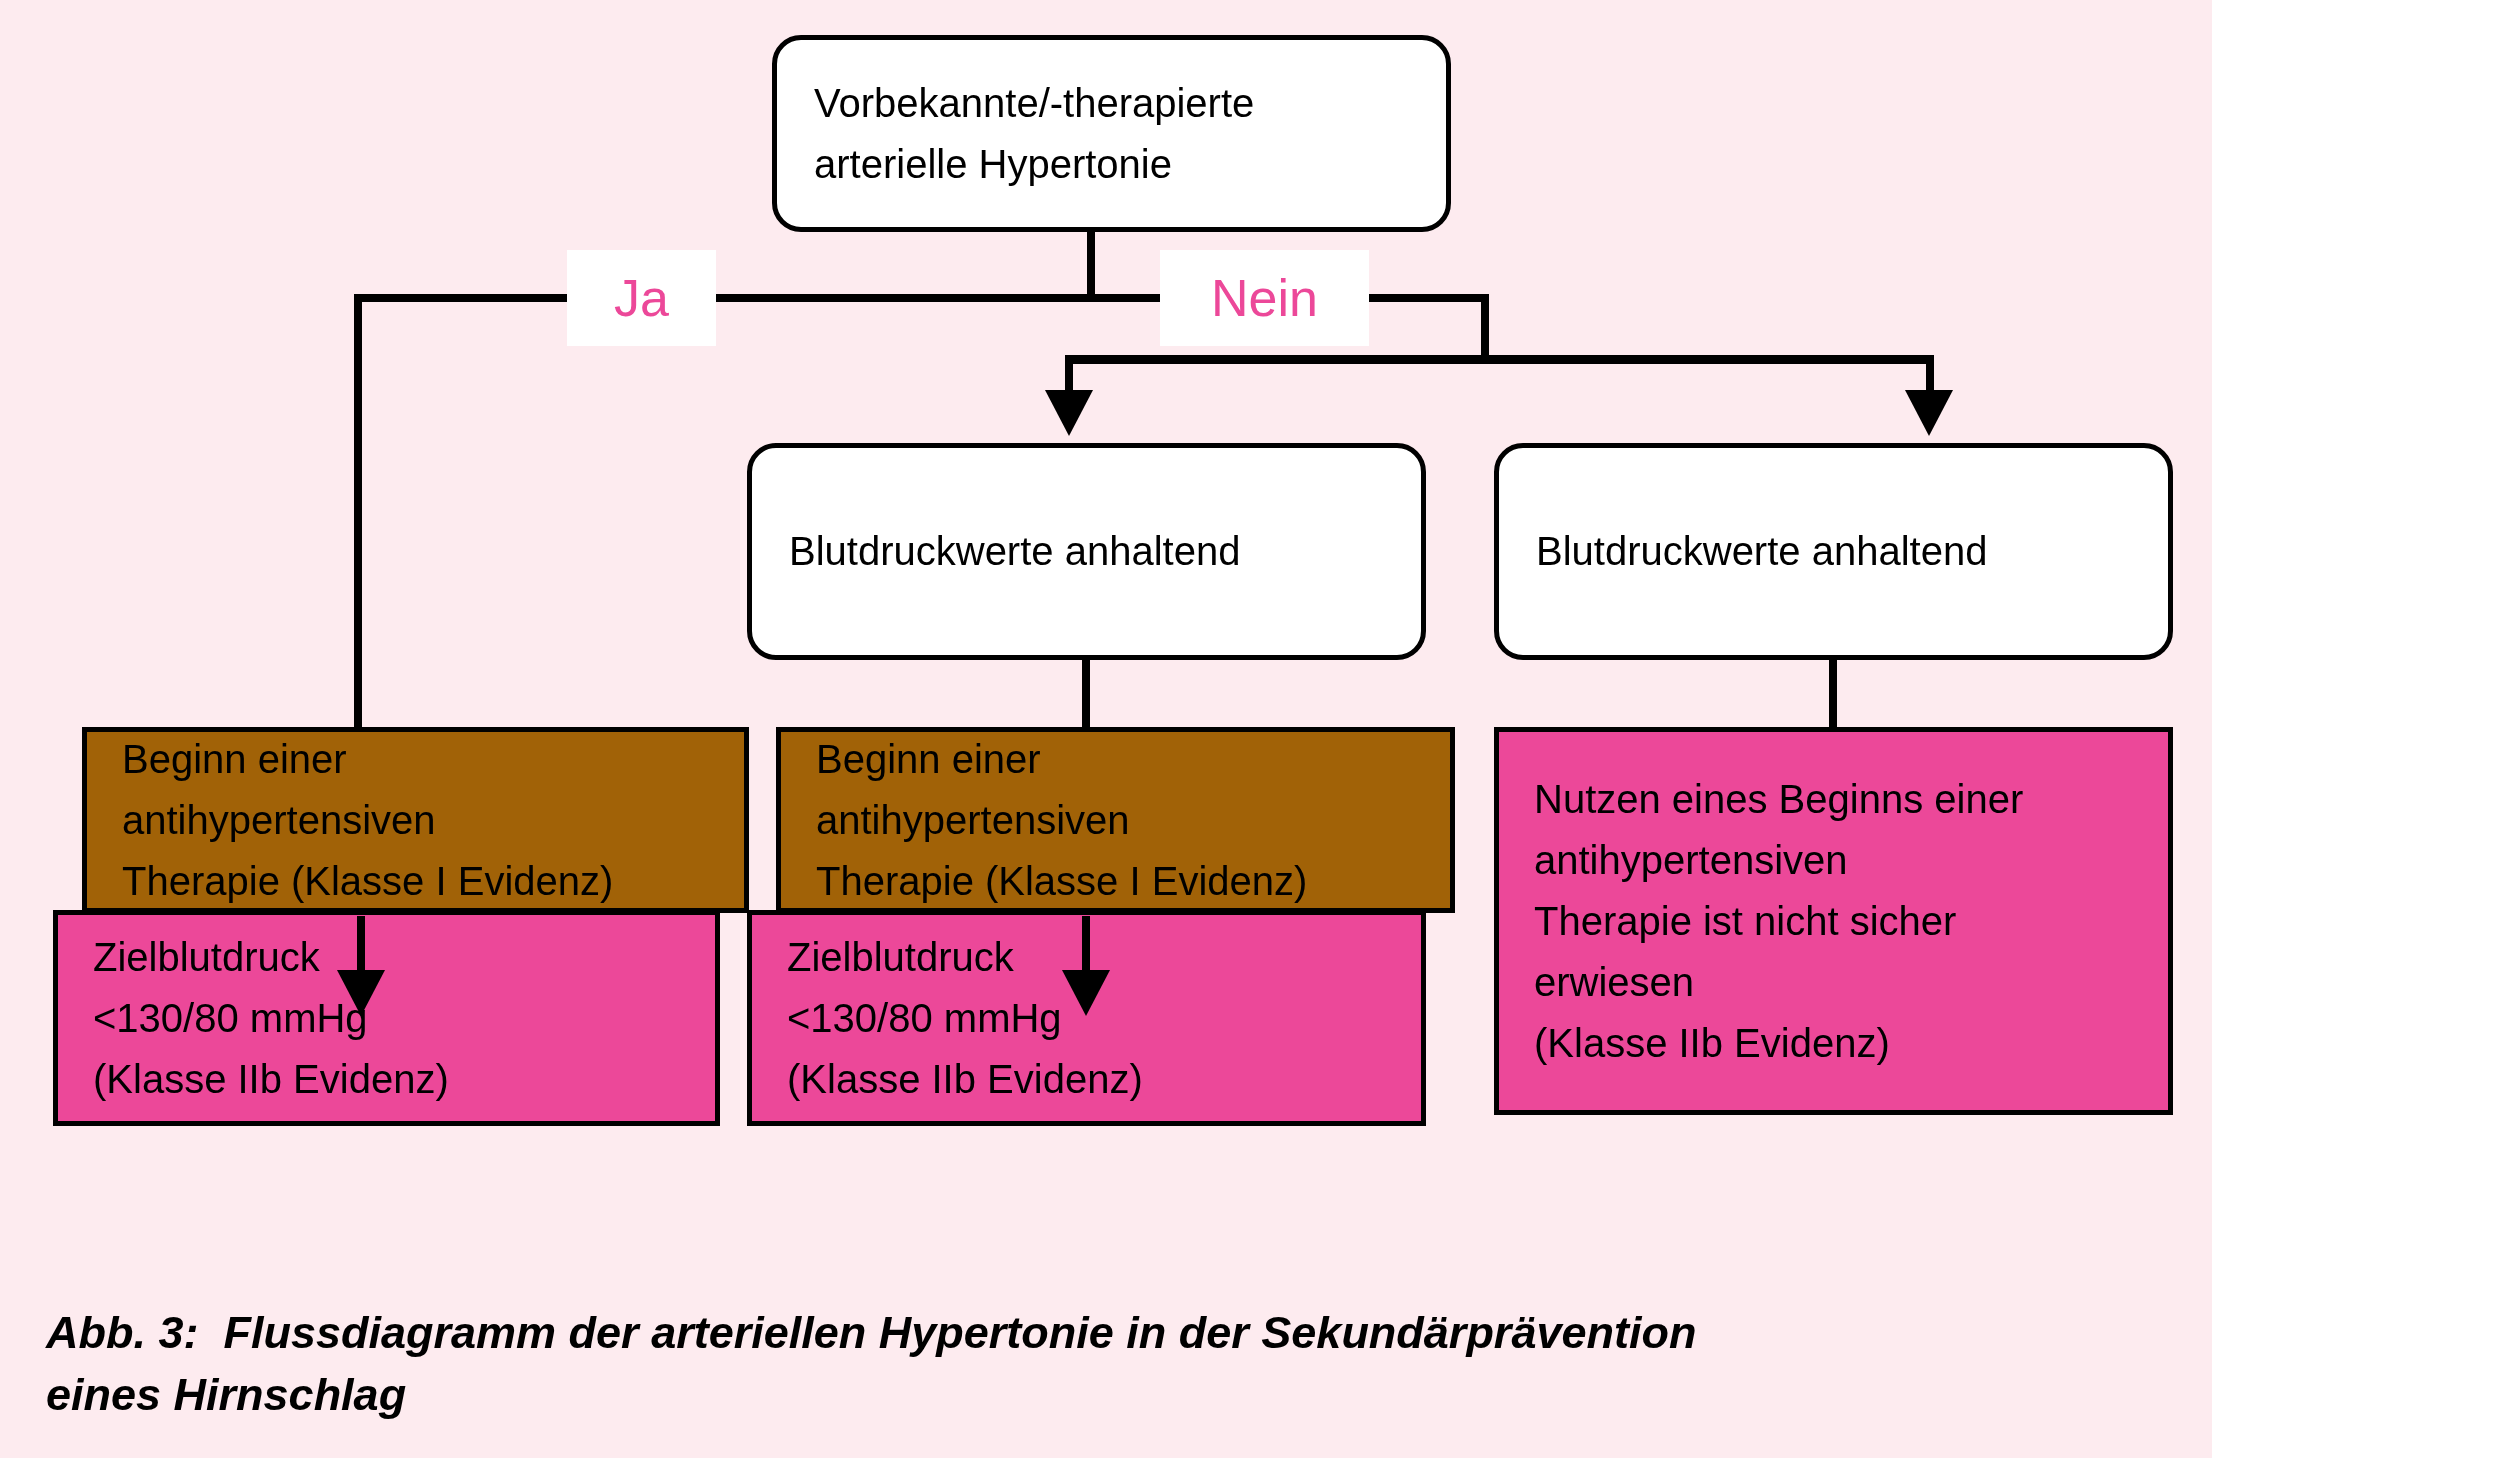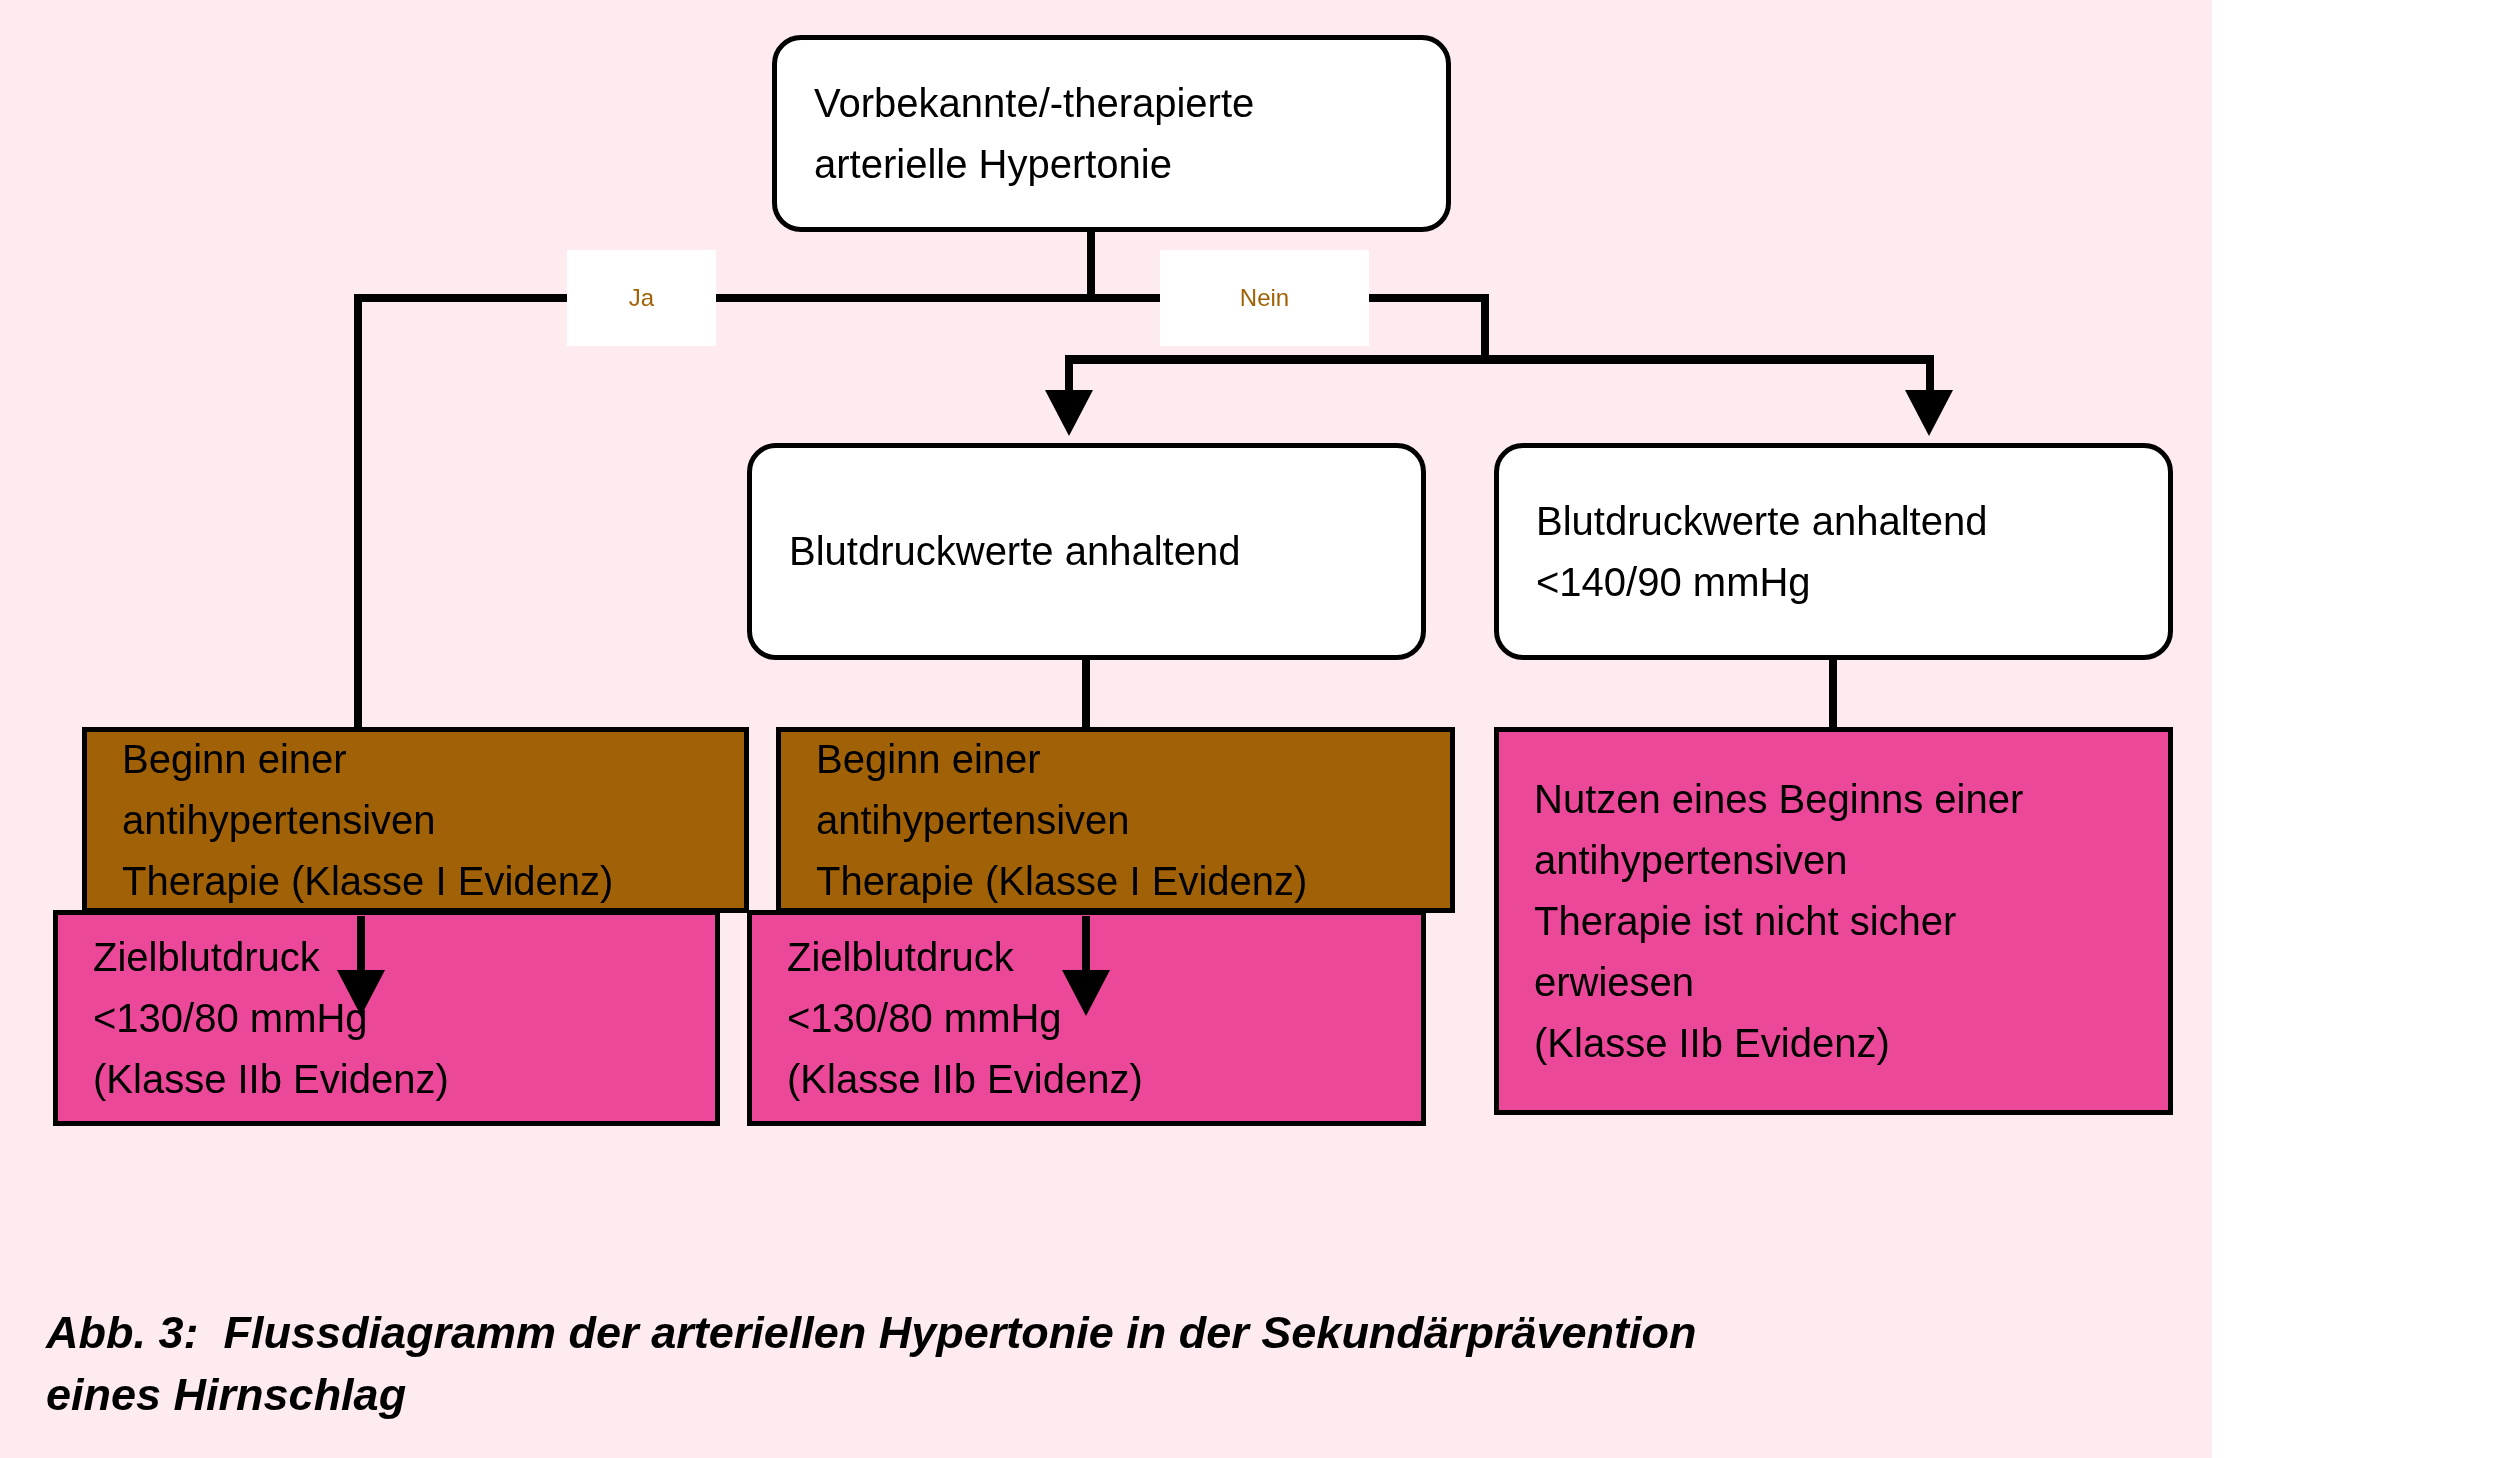--- a/index.html
+++ b/index.html
@@ -69,22 +69,22 @@
   #node-yellow-mid{ left: 747px;  top: 910px; width: 679px;  height: 216px; }
   #node-yellow-right{left: 1494px;top: 727px;  width: 679px;  height: 388px; }
 
   
   .branch-label {
     position: absolute;
     background: #ffffff;
     display: flex;
     align-items: center;
     justify-content: center;
-    font-size: 24px;
-    color: #a16207;
+    font-size: 52px;
+    color: #ec4899;
     z-index: 6;
     text-align: center;
   }
   #label-ja   { left: 567px;  top: 250px; width: 149px; height: 96px; }
   #label-nein { left: 1160px; top: 250px; width: 209px; height: 96px; }
 
   
   .conn {
     position: absolute;
     background: #000000;
@@ -173,21 +173,20 @@
 
   <div class="branch-label" id="label-ja">Ja</div>
   <div class="branch-label" id="label-nein">Nein</div>
 
   <div class="node white" id="node-bp-high">
     <div class="line">Blutdruckwerte anhaltend</div>
   </div>
 
   <div class="node white" id="node-bp-low">
     <div class="line">Blutdruckwerte anhaltend</div>
-    <div class="line">&lt;140/90 mmHg</div>
   </div>
 
   <div class="node green" id="node-green-left">
     <div class="line">Beginn einer</div>
     <div class="line">antihypertensiven</div>
     <div class="line">Therapie (Klasse I Evidenz)</div>
   </div>
 
   <div class="node yellow" id="node-yellow-left">
     <div class="line">Zielblutdruck</div>

